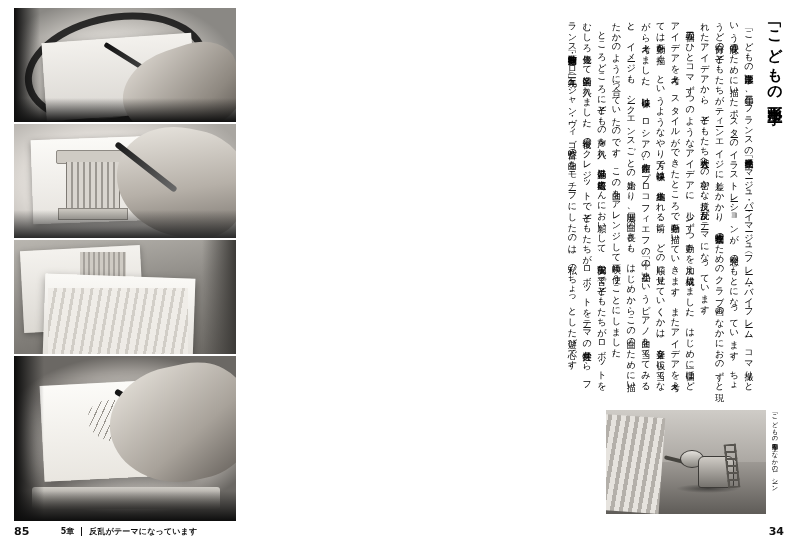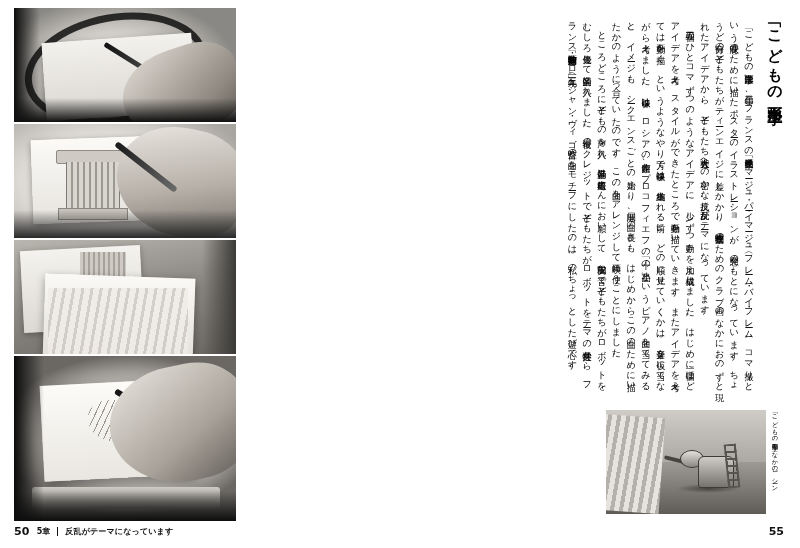--- a/index.html
+++ b/index.html
@@ -196,20 +196,21 @@
   .folio {
     font-size: 11px;
     font-weight: 700;
     color: #111;
     letter-spacing: .02em;
   }
   .chap-num {
     font-size: 8px;
     color: #111;
     font-weight: 700;
+    margin-left: 24px;
   }
   .chap-rule {
     width: 1px;
     height: 9px;
     background: #111;
   }
   .chap-title {
     font-size: 8px;
     color: #111;
     font-weight: 700;
@@ -376,21 +377,21 @@
       <div class="pen"></div>
       <div class="hand"></div>
       <div class="lightbox"></div>
       <div class="dark-l"></div>
       <div class="dark-b"></div>
     </div>
 
   </div>
 
   <div class="left-footer">
-    <span class="folio">50</span>
+    <span class="folio">85</span>
     <span class="chap-num">5章</span>
     <span class="chap-rule"></span>
     <span class="chap-title">反乱がテーマになっています</span>
   </div>
 
   <div class="right-page">
 
     <div class="right-title">「こどもの形而上学」</div>
 
     <div class="body-text">
@@ -406,16 +407,16 @@
         <div class="drape"></div>
         <div class="shadow"></div>
         <div class="robot-arm"></div>
         <div class="robot-head"></div>
         <div class="robot-body"></div>
         <div class="ladder"></div>
       </div>
       <div class="still-caption">「こどもの形而上学」のなかの1シーン</div>
     </div>
 
-    <div class="right-folio">55</div>
+    <div class="right-folio">34</div>
   </div>
 
 </div>
 
 </body></html>

